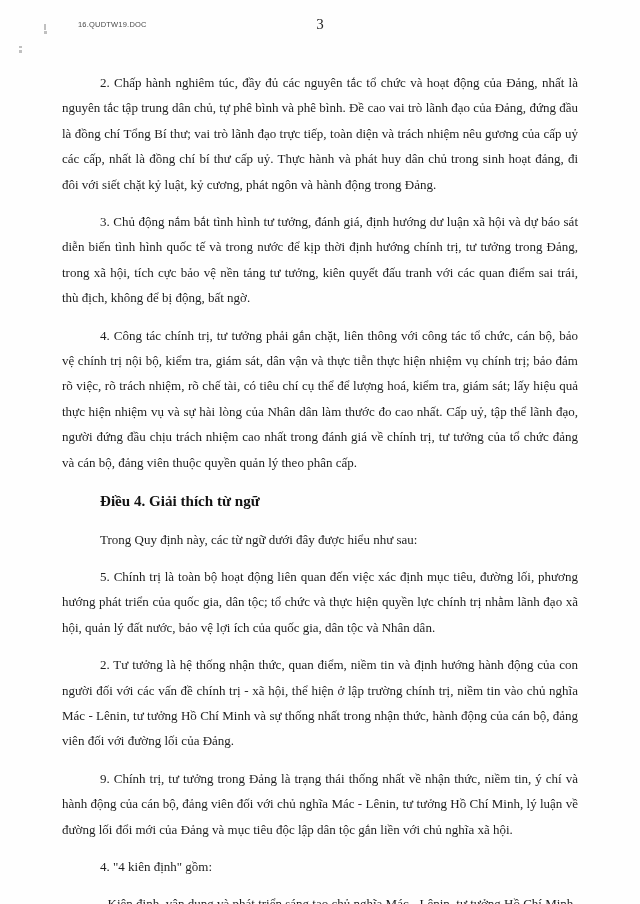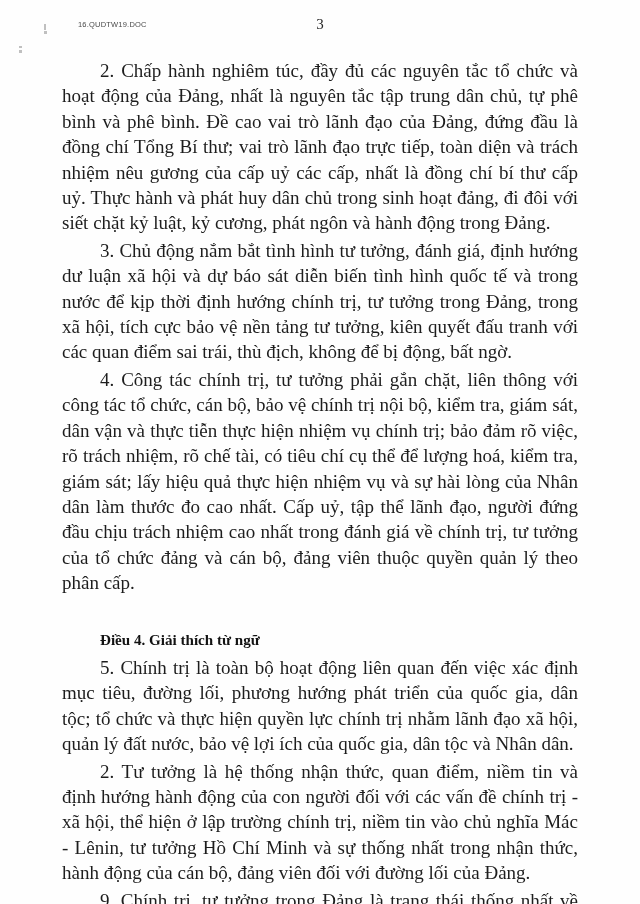--- a/index.html
+++ b/index.html
@@ -58,33 +58,33 @@
   }
 
   .body {
     position: absolute;
     left: 62px;
     top: 58px;
     width: 516px;
   }
 
   p.para {
-    margin: 0 0 2px 0;
-    font-size: 19px;
+    margin: 12px 0 2px 0;
+    font-size: 13px;
     line-height: 25.4px;
     text-align: justify;
     text-indent: 38px;
     text-justify: inter-word;
     color: #1d1d1d;
   }
   p.para.last-left {
     text-align: left;
   }
   h2.article-head {
-    margin: 32px 0 2px 0;
+    margin: 14px 0 2px 0;
     font-size: 15.1px;
     line-height: 25.4px;
     font-weight: bold;
     text-indent: 38px;
     text-align: left;
     color: #131313;
   }
 </style>
 </head>
 <body>
@@ -104,20 +104,21 @@
   <div class="body">
 
     <p class="para">2. Chấp hành nghiêm túc, đầy đủ các nguyên tắc tổ chức và hoạt động của Đảng, nhất là nguyên tắc tập trung dân chủ, tự phê bình và phê bình. Đề cao vai trò lãnh đạo của Đảng, đứng đầu là đồng chí Tổng Bí thư; vai trò lãnh đạo trực tiếp, toàn diện và trách nhiệm nêu gương của cấp uỷ các cấp, nhất là đồng chí bí thư cấp uỷ. Thực hành và phát huy dân chủ trong sinh hoạt đảng, đi đôi với siết chặt kỷ luật, kỷ cương, phát ngôn và hành động trong Đảng.</p>
 
     <p class="para">3. Chủ động nắm bắt tình hình tư tưởng, đánh giá, định hướng dư luận xã hội và dự báo sát diễn biến tình hình quốc tế và trong nước để kịp thời định hướng chính trị, tư tưởng trong Đảng, trong xã hội, tích cực bảo vệ nền tảng tư tưởng, kiên quyết đấu tranh với các quan điểm sai trái, thù địch, không để bị động, bất ngờ.</p>
 
     <p class="para">4. Công tác chính trị, tư tưởng phải gắn chặt, liên thông với công tác tổ chức, cán bộ, bảo vệ chính trị nội bộ, kiểm tra, giám sát, dân vận và thực tiễn thực hiện nhiệm vụ chính trị; bảo đảm rõ việc, rõ trách nhiệm, rõ chế tài, có tiêu chí cụ thể để lượng hoá, kiểm tra, giám sát; lấy hiệu quả thực hiện nhiệm vụ và sự hài lòng của Nhân dân làm thước đo cao nhất. Cấp uỷ, tập thể lãnh đạo, người đứng đầu chịu trách nhiệm cao nhất trong đánh giá về chính trị, tư tưởng của tổ chức đảng và cán bộ, đảng viên thuộc quyền quản lý theo phân cấp.</p>
 
     <h2 class="article-head">Điều 4. Giải thích từ ngữ</h2>
 
+    <p class="para last-left">Trong Quy định này, các từ ngữ dưới đây được hiểu như sau:</p>
 
     <p class="para">5. Chính trị là toàn bộ hoạt động liên quan đến việc xác định mục tiêu, đường lối, phương hướng phát triển của quốc gia, dân tộc; tổ chức và thực hiện quyền lực chính trị nhằm lãnh đạo xã hội, quản lý đất nước, bảo vệ lợi ích của quốc gia, dân tộc và Nhân dân.</p>
 
     <p class="para">2. Tư tưởng là hệ thống nhận thức, quan điểm, niềm tin và định hướng hành động của con người đối với các vấn đề chính trị - xã hội, thể hiện ở lập trường chính trị, niềm tin vào chủ nghĩa Mác - Lênin, tư tưởng Hồ Chí Minh và sự thống nhất trong nhận thức, hành động của cán bộ, đảng viên đối với đường lối của Đảng.</p>
 
     <p class="para">9. Chính trị, tư tưởng trong Đảng là trạng thái thống nhất về nhận thức, niềm tin, ý chí và hành động của cán bộ, đảng viên đối với chủ nghĩa Mác - Lênin, tư tưởng Hồ Chí Minh, lý luận về đường lối đổi mới của Đảng và mục tiêu độc lập dân tộc gắn liền với chủ nghĩa xã hội.</p>
 
     <p class="para last-left">4. "4 kiên định" gồm:</p>
 
     <p class="para">- Kiên định, vận dụng và phát triển sáng tạo chủ nghĩa Mác - Lênin, tư tưởng Hồ Chí Minh.</p>

